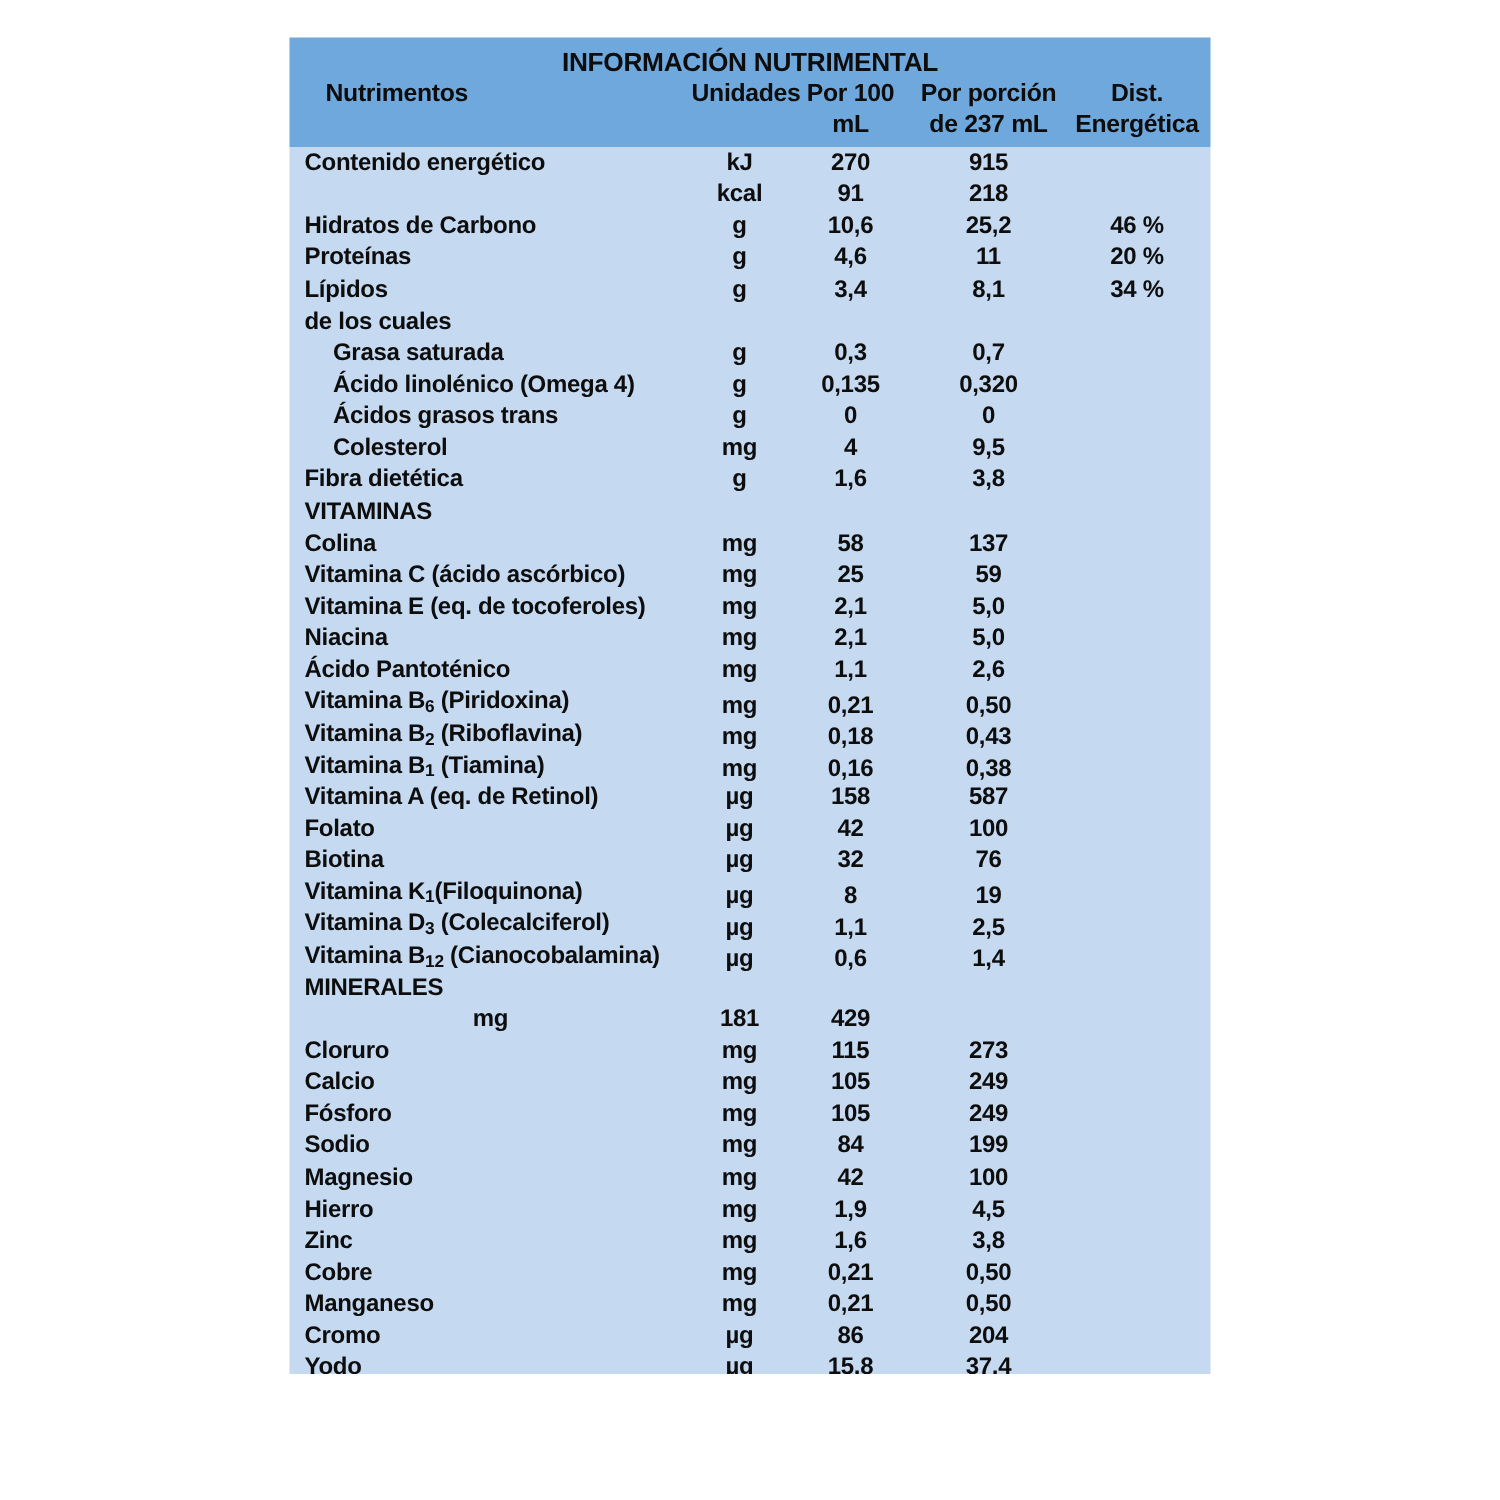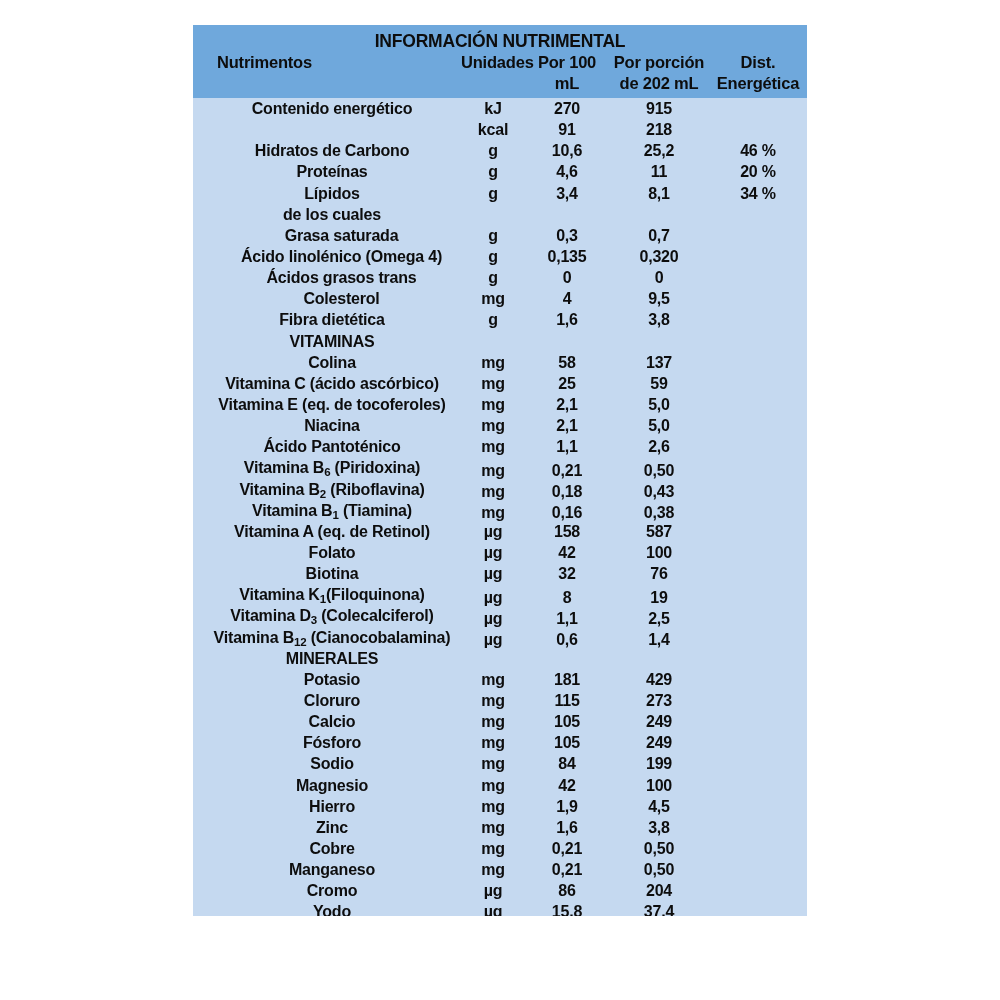--- a/index.html
+++ b/index.html
@@ -50,21 +50,21 @@
   }
   .row {
     display: grid;
     grid-template-columns: 268px 64px 84px 100px 1fr;
     height: 21.15px;
     align-items: center;
     font-size: 16px;
     line-height: 21.15px;
   }
   .cell { overflow: visible; white-space: nowrap; }
-  .cell.name { padding-left: 10px; text-align: center; }
+  .cell.name { padding-left: 10px; text-align: left; }
   .row.indent .cell.name { padding-left: 29px; }
   .cell.unit, .cell.v100, .cell.v237, .cell.dist { text-align: center; }
   .sub {
     font-size: 0.72em;
     vertical-align: -0.22em;
   }
   .tfoot-strip {
     height: 7px;
     background: #9FBEE3;
   }
@@ -75,21 +75,21 @@
 <div class="page">
   <div class="ntable">
     <div class="thead">
       <div class="title">INFORMACIÓN NUTRIMENTAL</div>
       <div class="cols">
         <div class="hc namecol">Nutrimentos</div>
         <div class="hc">Unidades</div>
         <div class="hc">Por 100
 mL</div>
         <div class="hc">Por porción
-de 202 mL</div>
+de 237 mL</div>
         <div class="hc">Dist.
 Energética</div>
       </div>
     </div>
     <div class="tbody" id="rows">
   <div class="row">
     <div class="cell name"><span>Contenido energético</span></div>
     <div class="cell unit">kJ</div>
     <div class="cell v100">270</div>
     <div class="cell v237">915</div>
@@ -298,21 +298,20 @@
 
   <div class="row section">
     <div class="cell name"><span>MINERALES</span></div>
     <div class="cell unit"></div>
     <div class="cell v100"></div>
     <div class="cell v237"></div>
     <div class="cell dist"></div>
   </div>
 
   <div class="row">
-    <div class="cell name"><span>Potasio</span></div>
     <div class="cell unit">mg</div>
     <div class="cell v100">181</div>
     <div class="cell v237">429</div>
     <div class="cell dist"></div>
   </div>
 
   <div class="row">
     <div class="cell name"><span>Cloruro</span></div>
     <div class="cell unit">mg</div>
     <div class="cell v100">115</div>

